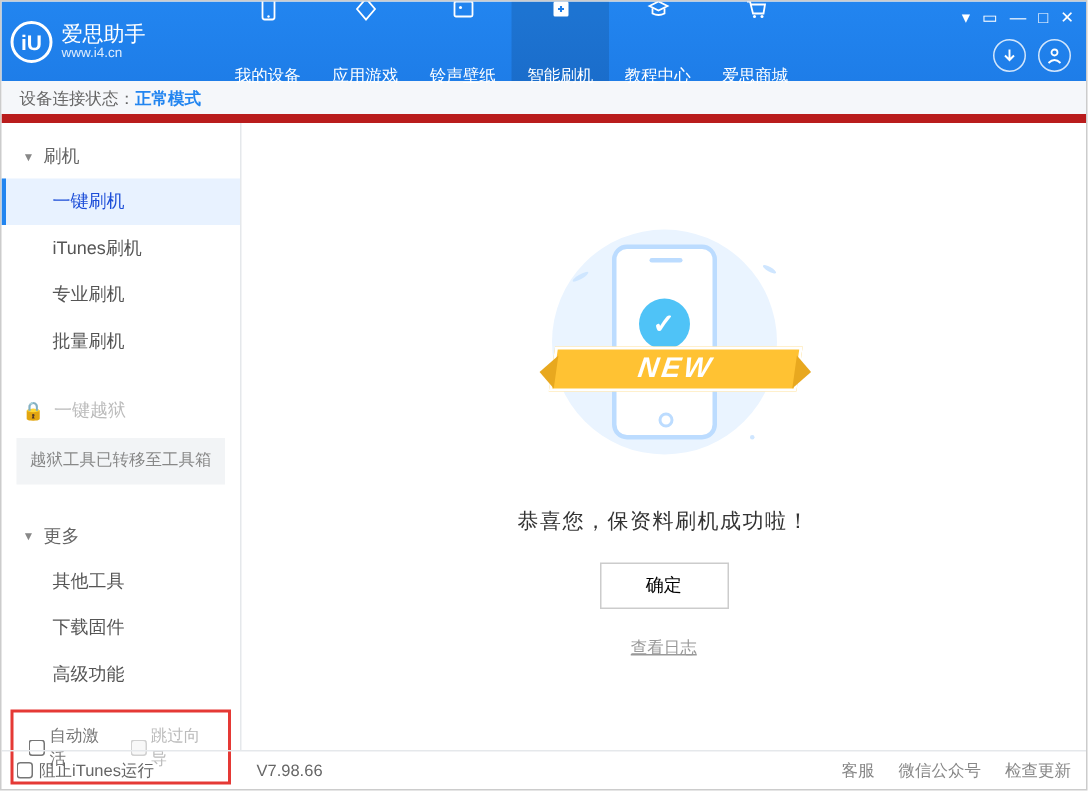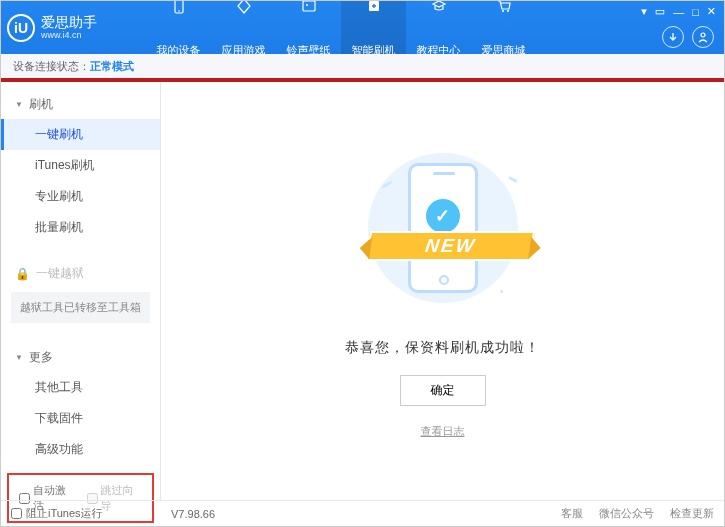--- a/index.html
+++ b/index.html
@@ -11,21 +11,21 @@
 .app-title { font-size: 14px; line-height: 1.1; }
 .app-url { font-size: 9px; opacity: 0.85; }
 .nav-tabs { display: flex; height: 100%; }
 .nav-tab { width: 65px; height: 100%; display: flex; flex-direction: column; align-items: center; justify-content: center; font-size: 11px; cursor: pointer; gap: 27px; }
 .nav-tab.active { background: rgba(0,0,0,0.12); }
 .nav-icon { width: 20px; height: 18px; margin-bottom: 2px; display: flex; align-items: center; justify-content: center; }
 .header-right { position: absolute; right: 8px; top: 4px; display: flex; gap: 8px; font-size: 11px; align-items: center; }
 .header-circles { position: absolute; right: 10px; bottom: 6px; display: flex; gap: 8px; }
 .circle-btn { width: 22px; height: 22px; border: 1.5px solid rgba(255,255,255,0.8); border-radius: 50%; display: flex; align-items: center; justify-content: center; cursor: pointer; }
 
-.status-bar { height: 28px; background: #f5f7fa; border-bottom: 4px solid #b91c1c; display: flex; align-items: center; padding: 0 12px; font-size: 11px; color: #666; }
+.status-bar { height: 28px; background: #f5f7fa; border-bottom: 6px solid #b91c1c; display: flex; align-items: center; padding: 0 12px; font-size: 11px; color: #666; }
 .status-mode { color: #2285f0; font-weight: bold; }
 
 .body-area { display: flex; height: calc(100% - 53px - 28px - 26px); }
 .sidebar { width: 160px; border-right: 1px solid #e5e8eb; display: flex; flex-direction: column; font-size: 12px; position: relative; }
 .side-section { padding: 8px 0; }
 .side-header { display: flex; align-items: center; padding: 6px 14px; color: #666; cursor: pointer; }
 .side-header .tri { font-size: 8px; margin-right: 6px; color: #888; }
 .side-item { padding: 7px 10px 7px 34px; color: #555; cursor: pointer; }
 .side-item.active { background: #e8f2ff; color: #1d4ed8; border-left: 3px solid #2285f0; padding-left: 31px; }
 .side-header.locked { color: #bbb; }

